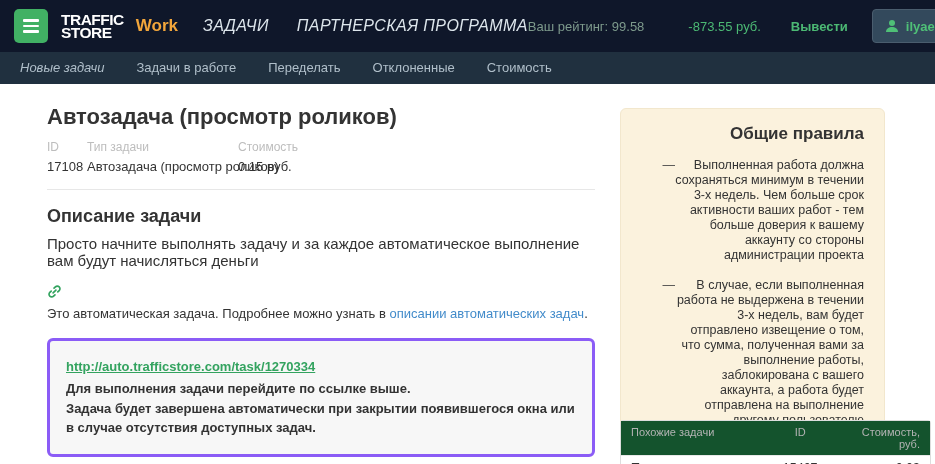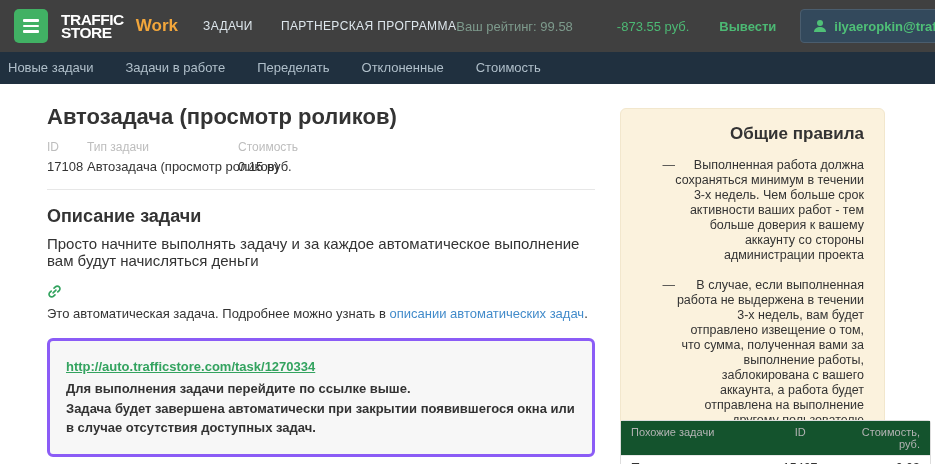--- a/index.html
+++ b/index.html
@@ -1,36 +1,36 @@
 <!DOCTYPE html>
 <html lang="ru"><head>
 <meta charset="utf-8">
 <style>
   * { box-sizing: border-box; margin: 0; padding: 0; }
   html,body { background:#ffffff; }
   body { font-family: "Liberation Sans", sans-serif; }
   .page { position:relative; width:935px; height:464px; background:#ffffff; overflow:hidden; }
 
   
-  .topbar { position:absolute; left:0; top:0; width:935px; height:52px; background:#404040; display:flex; align-items:center; }
+  .topbar { position:absolute; left:0; top:0; width:935px; height:52px; background:#0f172a; display:flex; align-items:center; }
   .burger { width:34px; height:34px; margin-left:14px; background:#41b164; border-radius:5px; display:flex; flex-direction:column; justify-content:center; align-items:center; gap:3px; cursor:pointer; flex:0 0 auto; }
   .burger i { display:block; width:16px; height:2.5px; background:#ffffff; border-radius:1px; }
   .logo { margin-left:13px; color:#ffffff; font-weight:bold; font-size:15.5px; line-height:13px; letter-spacing:-0.5px; }
   .logo-work { margin-left:12px; color:#f2a63b; font-weight:bold; font-size:17px; }
-  .topnav-link { margin-left:28px; color:#dde6ec; font-size:12px; letter-spacing:0.4px; cursor:pointer; white-space:nowrap; }
+  .topnav-link { margin-left:28px; color:#dde6ec; font-size:16px; letter-spacing:0.4px; cursor:pointer; white-space:nowrap;font-style:italic; }
   .rating { margin-left:auto; color:#7d9a8c; font-size:13px; white-space:nowrap; }
   .balance { margin-left:44px; color:#4cb974; font-size:13px; white-space:nowrap; }
   .withdraw { margin-left:30px; color:#4cb974; font-size:13px; font-weight:bold; cursor:pointer; white-space:nowrap; }
   .userbtn { margin-left:24px; margin-right:10px; height:34px; display:flex; align-items:center; gap:7px; padding:0 12px; border:1px solid #4a5d6e; border-radius:4px; background:#33495c; cursor:pointer; }
   .userbtn .email { color:#4fc077; font-size:13px; font-weight:bold; }
 
   
   .subnav { position:absolute; left:0; top:52px; width:935px; height:32px; background:#20303f; display:flex; align-items:stretch; }
   .subtab { color:#b0bfca; font-size:13px; line-height:32px; padding:0 16px; cursor:pointer; white-space:nowrap; }
-  .subtab:first-child { padding-left:8px; }
+  .subtab:first-child { padding-left:20px;font-style:italic; }
 
   
   .leftcol { position:absolute; left:47px; top:104px; width:548px; }
   .task-title { font-size:22px; font-weight:bold; color:#333333; }
   .meta { margin-top:10px; display:grid; grid-template-columns:40px 151px auto; row-gap:5px; }
   .meta .h { font-size:12px; color:#bdbdbd; }
   .meta .v { font-size:13px; color:#333333; white-space:nowrap; }
   .divider { margin-top:15px; border-top:1px solid #e7e7e7; width:548px; }
   .desc-h { margin-top:16px; font-size:18px; font-weight:bold; color:#333333; }
   .desc-p { margin-top:8px; font-size:15px; color:#333333; }

